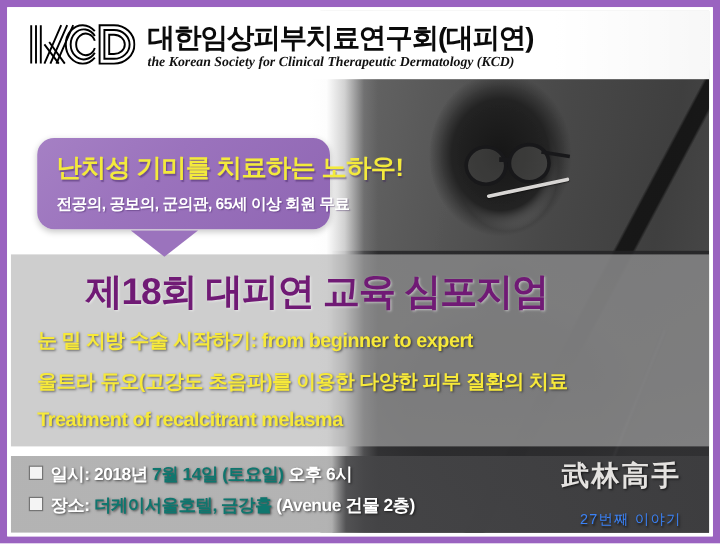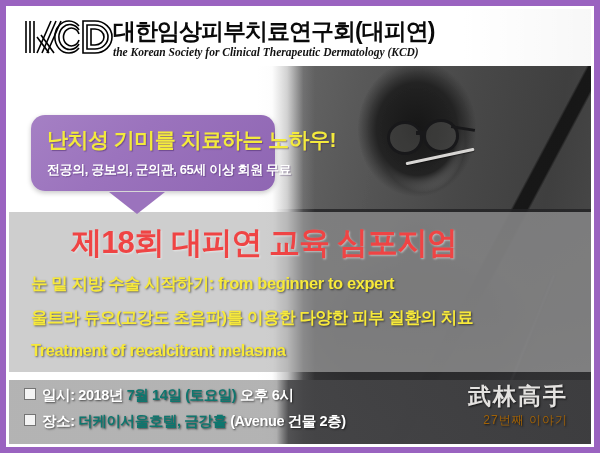--- a/index.html
+++ b/index.html
@@ -123,20 +123,21 @@
     position: absolute;
     left: 0; top: 0;
     width: 582px; height: 57px;
     background: linear-gradient(90deg, #ffffff 0%, #ffffff 40%, #ffffff 78%, rgba(255,255,255,.96) 100%);
   }
   .header-row {
     position: absolute;
     left: 12px; top: 6px;
     display: flex;
     align-items: center;
+    gap: 10px;
   }
   .logo-mark { display: block; }
   .org-block { line-height: 1; }
   .org-ko {
     font-size: 23px;
     font-weight: bold;
     color: #0a0a0a;
     letter-spacing: -1px;
     white-space: nowrap;
   }
@@ -196,21 +197,21 @@
   }
 
   
   .main-title {
     position: absolute;
     left: 0; top: 213px;
     width: 510px;
     text-align: center;
     font-size: 31px;
     font-weight: bold;
-    color: #ef4444;
+    color: #701a75;
     letter-spacing: -1px;
     text-shadow: 1px 1px 2px rgba(255,255,255,.5);
     white-space: nowrap;
   }
 
   
   .sessions {
     position: absolute;
     left: 22px; top: 264px;
     width: 552px;
@@ -266,24 +267,24 @@
   }
   .stamp-main {
     font-family: "Liberation Serif", "DejaVu Serif", serif;
     font-size: 23px;
     font-weight: bold;
     letter-spacing: 2px;
     line-height: 1.05;
     white-space: nowrap;
   }
   .stamp-sub {
-    margin-top: 3px;
+    margin-top: 16px;
     font-size: 12px;
     letter-spacing: 1px;
-    color: #a16207;
+    color: #3b82f6;
     white-space: nowrap;
   }
 
   
   .ghost {
     position: absolute;
     left: 300px; top: 316px;
     font-size: 22px;
     font-weight: bold;
     color: rgba(255,255,255,.10);

